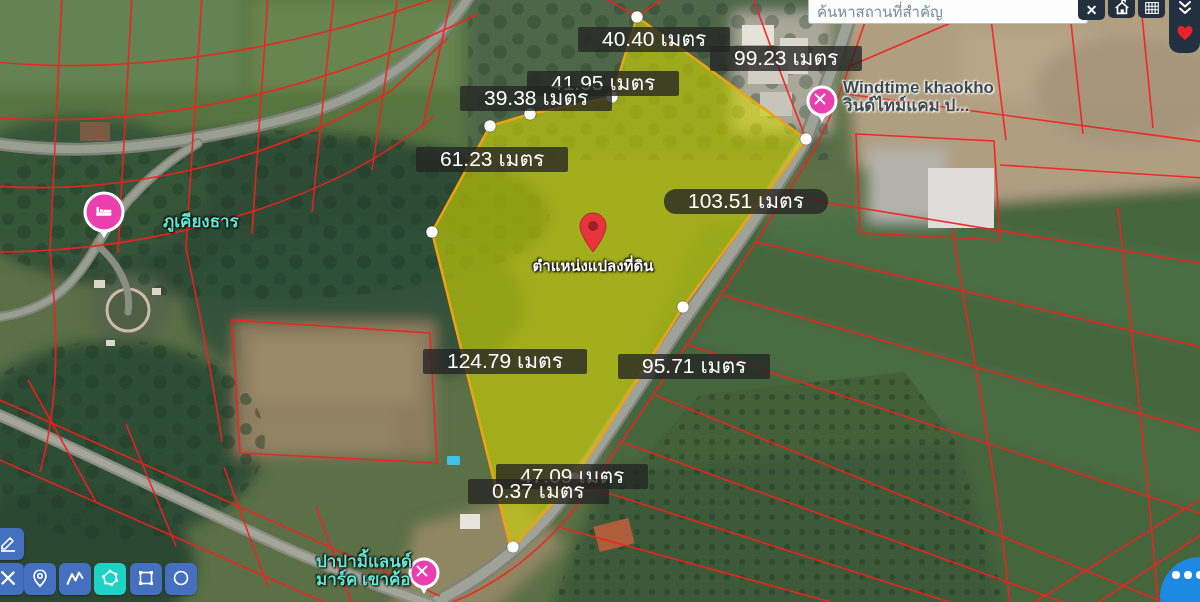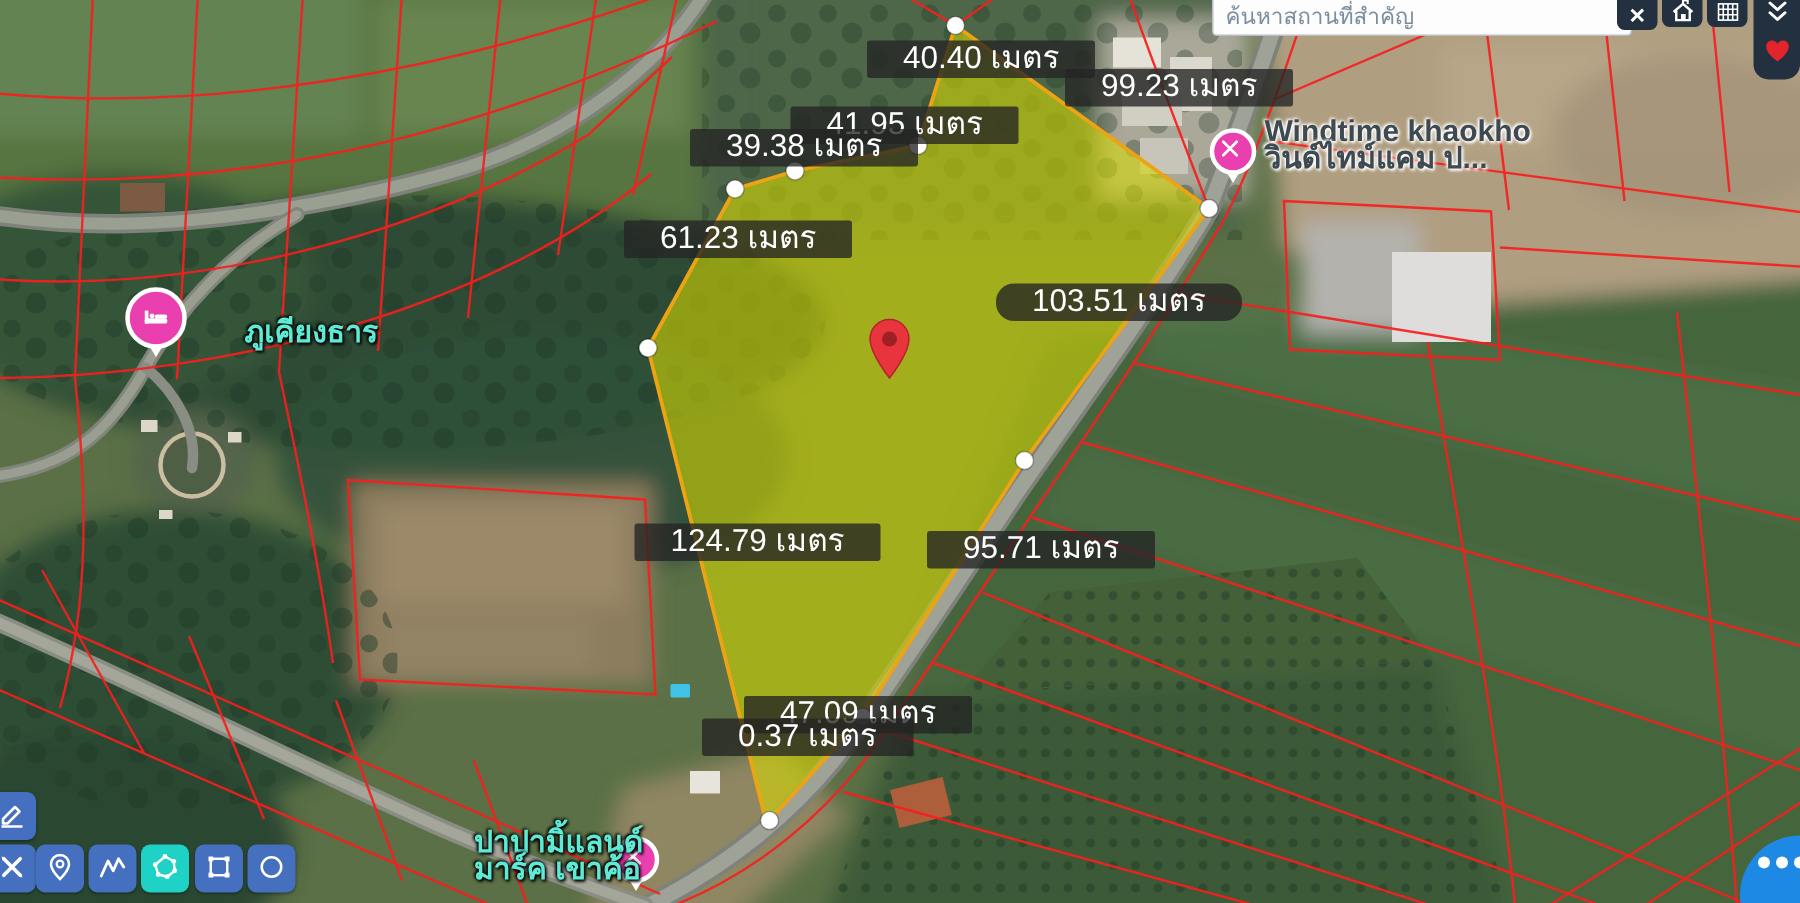--- a/index.html
+++ b/index.html
@@ -4,21 +4,21 @@
 <style>
   html,body{margin:0;padding:0;background:#222;}
   #stage{position:relative;width:1200px;height:602px;overflow:hidden;
          font-family:"Liberation Sans","DejaVu Sans",sans-serif;background:#5b7046;}
   #map-svg{position:absolute;left:0;top:0;}
   
   #overlay{position:absolute;left:0;top:0;width:100%;height:100%;}
   .meas-chip{position:absolute;background:rgba(36,36,36,0.78);color:#fff;
              font-size:21px;line-height:22px;padding:1px 24px 2px;border-radius:2px;white-space:nowrap;}
   .poi-marker{position:absolute;}
-  .poi-label{position:absolute;font-size:20px;font-weight:bold;line-height:18px;white-space:nowrap;}
+  .poi-label{position:absolute;font-size:17px;font-weight:bold;line-height:18px;white-space:nowrap;}
   .poi-label.light{color:#5eead4;text-shadow:0 0 3px #000,1px 1px 2px #000,-1px -1px 2px #000;}
   .poi-label.dark{color:#3e4a52;text-shadow:0 0 3px #fff,1px 1px 2px #fff,-1px -1px 2px #fff;}
   
   #parcel-pin{position:absolute;left:578px;top:212px;width:30px;height:41px;}
   #pin-label{position:absolute;left:593px;top:254px;transform:translateX(-50%);
              font-size:15px;font-weight:bold;color:#fff;white-space:nowrap;
              text-shadow:0 0 3px #000,1px 1px 2px #000,-1px -1px 2px #000;}
   
   #search-input{position:absolute;left:808px;top:-4px;width:262px;height:24px;
                 border:1px solid #b9bec4;border-radius:3px;background:#fdfdfd;
@@ -257,20 +257,21 @@
           <div>มาร์ค เขาค้อ</div>
         </div>
       </div>
 
     <div id="parcel-pin">
       <svg width="30" height="41" viewBox="0 0 30 41">
         <path d="M15 1 C7.8 1 2 6.8 2 14 c0 9.8 13 26 13 26 s13 -16.2 13 -26 C28 6.8 22.2 1 15 1 Z" fill="#e8343d" stroke="#b3242c" stroke-width="1"></path>
         <circle cx="15" cy="14" r="5" fill="#9e2026"></circle>
       </svg>
     </div>
+    <div id="pin-label">ตำแหน่งแปลงที่ดิน</div>
   </div>
 
   <input id="search-input" type="text" placeholder="ค้นหาสถานที่สำคัญ" style="">
   <button id="close-btn" class="navy-btn">
     <span>✕</span>
   </button>
   <button id="home-btn" class="navy-btn">
     <span><svg width="20" height="18" viewBox="0 0 20 20">
       <path d="M3 10 L10 4 L17 10 M5 9 v7 h10 v-7" stroke="#fff" stroke-width="1.8" fill="none"></path>
       <rect x="8.5" y="11.5" width="3.5" height="4.5" fill="#fff"></rect>

